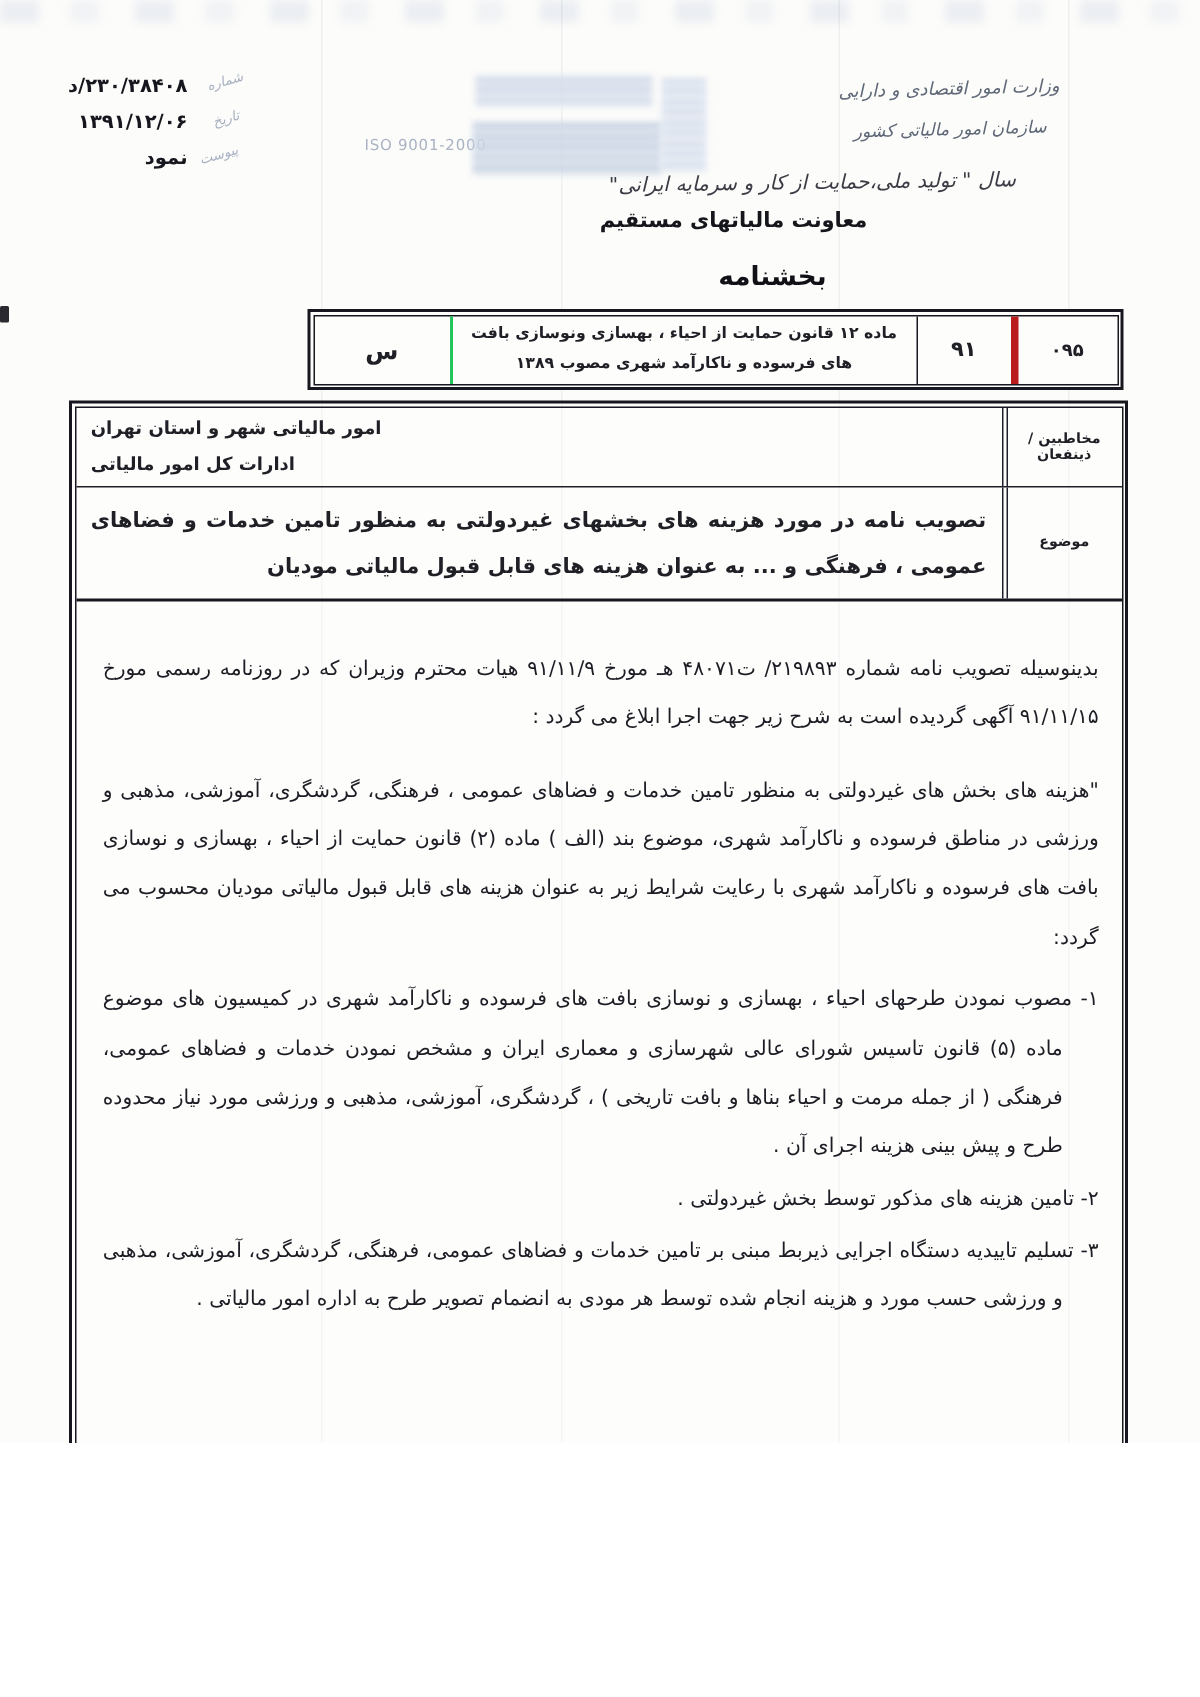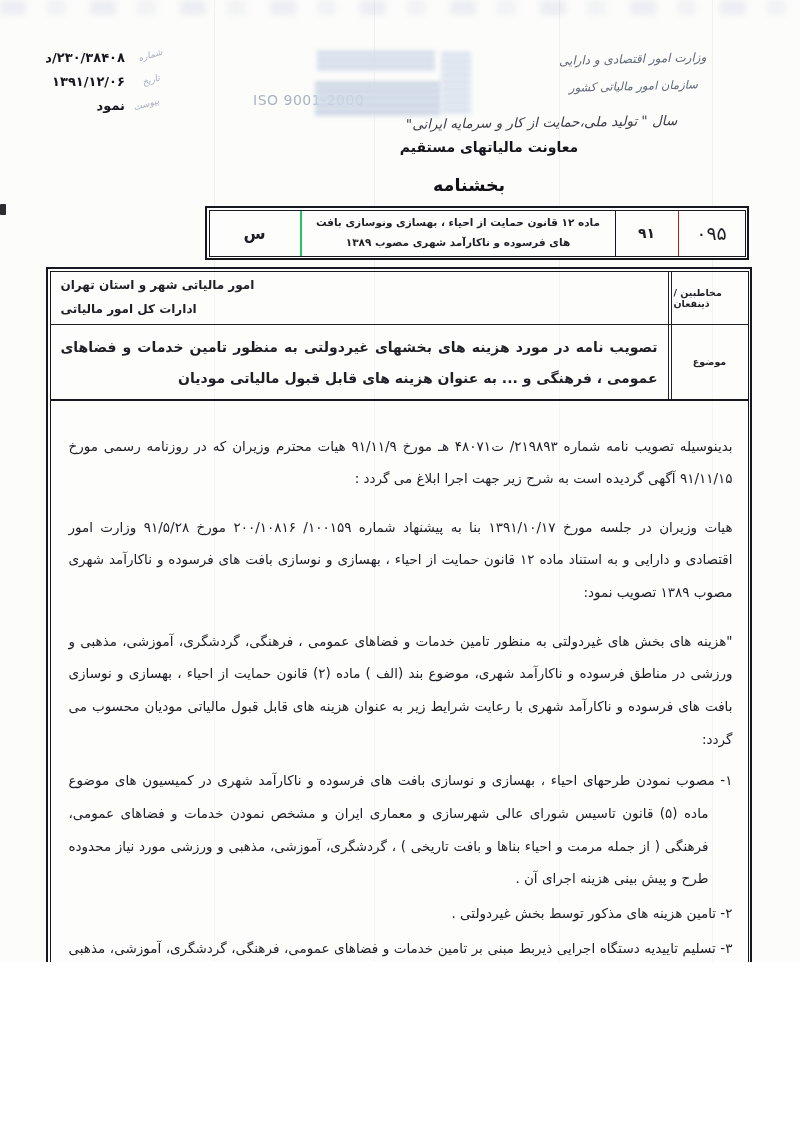--- a/index.html
+++ b/index.html
@@ -12,52 +12,52 @@
   .vline{position:absolute;top:0;bottom:0;width:1px;background:rgba(90,100,130,0.08);}
   .top-smudge{
     position:absolute;left:0;top:0;width:100%;height:15px;opacity:.5;
     background:repeating-linear-gradient(90deg,rgba(130,150,195,.28) 0 26px,transparent 26px 47px,rgba(130,150,195,.18) 47px 66px,transparent 66px 90px);
     filter:blur(3px);
   }
   .edge-speck{position:absolute;left:0;top:204px;width:6px;height:11px;background:#2a2a30;border-radius:1px;}
   
   .ref-values{position:absolute;left:0;top:46px;width:125px;direction:rtl;font-weight:bold;font-size:13px;line-height:24px;color:#16161e;}
   .ref-label{position:absolute;font-size:9px;font-style:italic;color:#9aa4b8;transform:rotate(-16deg);opacity:.85;direction:rtl;}
-  .iso-label{position:absolute;left:253px;top:92px;font-size:14px;letter-spacing:.5px;color:#a9b3c4;}
+  .iso-label{position:absolute;left:243px;top:92px;font-size:10px;letter-spacing:.5px;color:#a9b3c4;}
   
   .emblem{position:absolute;left:315px;top:50px;width:158px;height:70px;}
   .emblem .blob{position:absolute;filter:blur(2px);
     background-image:repeating-linear-gradient(0deg,rgba(255,255,255,.55) 0 3px,transparent 3px 7px);}
   .blob1{left:2px;top:0;width:118px;height:22px;background-color:#c7d2e5;opacity:.8;}
   .blob2{left:0;top:31px;width:126px;height:36px;background-color:#bfccdf;opacity:.85;}
   .blob3{left:126px;top:2px;width:30px;height:63px;background-color:#ccd6e8;opacity:.75;
     background-image:repeating-linear-gradient(90deg,rgba(255,255,255,.6) 0 3px,transparent 3px 6px);}
   
   .ministry{position:absolute;right:62px;top:52px;width:210px;text-align:center;direction:rtl;
     color:#5f6877;font-style:italic;font-size:12px;transform:rotate(-1.5deg);}
   .ministry .m2{margin-top:13px;font-size:11.5px;}
   .slogan{position:absolute;right:123px;top:114px;direction:rtl;font-style:italic;font-size:13.5px;color:#3c3c46;transform:rotate(-0.8deg);}
   .department{position:absolute;left:388px;top:139px;width:202px;text-align:center;direction:rtl;font-weight:bold;font-size:14px;color:#15151c;}
-  .doc-type{position:absolute;left:433px;top:175px;width:118px;text-align:left;direction:rtl;font-weight:bold;font-size:17.5px;color:#101016;}
+  .doc-type{position:absolute;left:433px;top:175px;width:118px;text-align:right;direction:rtl;font-weight:bold;font-size:17.5px;color:#101016;}
   
   .class-table{position:absolute;left:205px;top:206px;width:540px;height:50px;border:2.5px solid #17171f;background:#fdfdfc;}
   .class-inner{position:absolute;inset:1.5px;border:1px solid #17171f;display:flex;direction:rtl;}
   .class-inner>div{display:flex;align-items:center;justify-content:center;}
-  .cell-code{width:66px;border-left:1px solid #b91c1c;font-weight:normal;font-size:19px;}
+  .cell-code{width:66px;border-left:5px solid #b91c1c;font-weight:bold;font-size:12px;}
   .cell-year{width:62px;border-left:1px solid #17171f;font-weight:bold;font-size:14px;}
   .cell-subject{flex:1;border-left:2px solid #22c55e;font-weight:bold;font-size:10.5px;line-height:1.9;text-align:center;padding:0 12px;direction:rtl;}
   .cell-category{width:90px;font-weight:bold;font-size:16px;}
   
   .main-box{position:absolute;left:46px;top:267px;width:702px;height:756px;border:2.5px solid #17171f;background:rgba(255,255,255,.35);}
   .main-inner{position:absolute;inset:1.5px;border:1px solid #17171f;display:flex;flex-direction:column;}
   .info-row{display:flex;direction:rtl;}
   .row-audience{height:52px;border-bottom:1.5px solid #20202a;}
   .row-subject{min-height:64px;border-bottom:2.5px solid #17171f;}
   .label-cell{width:72px;border-left:4px double #20202a;display:flex;align-items:center;justify-content:center;
-    font-weight:bold;font-size:9.5px;text-align:left;padding:0 2px;}
+    font-weight:bold;font-size:9.5px;text-align:center;padding:0 2px;}
   .content-cell{flex:1;display:flex;flex-direction:column;justify-content:center;
     padding:4px 10px;font-weight:bold;font-size:12px;line-height:1.95;direction:rtl;align-items:flex-end;}
   .subject-text{font-weight:bold;font-size:14px;line-height:2.25;text-align:justify;padding:7px 10px 4px;direction:rtl;}
   
   .body-area{flex:1;padding:13px 15px 6px 18px;direction:rtl;font-size:13.5px;line-height:2.42;text-align:justify;color:#1c1c24;}
   .body-area p{margin:16px 0 9px 0;}
   .item{padding-right:24px;text-indent:-24px;margin:0 0 2px 0;}
   
   .footer-website{position:absolute;left:125px;top:1050px;font-size:14.5px;letter-spacing:.5px;color:#a0a9b3;}
   .footer-address{position:absolute;right:81px;top:1056px;direction:rtl;font-size:10.5px;color:#8690ae;}
@@ -116,21 +116,20 @@
           <div>امور مالیاتی شهر و استان تهران</div>
           <div>ادارات کل امور مالیاتی</div>
         </div>
       </div>
       <div class="info-row row-subject">
         <div class="label-cell">موضوع</div>
         <div class="content-cell subject-text">تصویب نامه در مورد هزینه های بخشهای غیردولتی به منظور تامین خدمات و فضاهای عمومی ، فرهنگی و ... به عنوان هزینه های قابل قبول مالیاتی مودیان</div>
       </div>
       <div class="body-area">
         <p>بدینوسیله تصویب نامه شماره ۲۱۹۸۹۳/ ت۴۸۰۷۱ هـ مورخ ۹۱/۱۱/۹ هیات محترم وزیران که در روزنامه رسمی مورخ ۹۱/۱۱/۱۵ آگهی گردیده است به شرح زیر جهت اجرا ابلاغ می گردد :</p>
-        <p>هیات وزیران در جلسه مورخ ۱۳۹۱/۱۰/۱۷ بنا به پیشنهاد شماره ۱۰۰۱۵۹/ ۲۰۰/۱۰۸۱۶ مورخ ۹۱/۵/۲۸ وزارت امور اقتصادی و دارایی و به استناد ماده ۱۲ قانون حمایت از احیاء ، بهسازی و نوسازی بافت های فرسوده و ناکارآمد شهری مصوب ۱۳۸۹ تصویب نمود:</p>
         <p>"هزینه های بخش های غیردولتی به منظور تامین خدمات و فضاهای عمومی ، فرهنگی، گردشگری، آموزشی، مذهبی و ورزشی در مناطق فرسوده و ناکارآمد شهری، موضوع بند (الف ) ماده (۲) قانون حمایت از احیاء ، بهسازی و نوسازی بافت های فرسوده و ناکارآمد شهری با رعایت شرایط زیر به عنوان هزینه های قابل قبول مالیاتی مودیان محسوب می گردد:</p>
         <div class="item">۱- مصوب نمودن طرحهای احیاء ، بهسازی و نوسازی بافت های فرسوده و ناکارآمد شهری در کمیسیون های موضوع ماده (۵) قانون تاسیس شورای عالی شهرسازی و معماری ایران و مشخص نمودن خدمات و فضاهای عمومی، فرهنگی ( از جمله مرمت و احیاء بناها و بافت تاریخی ) ، گردشگری، آموزشی، مذهبی و ورزشی مورد نیاز محدوده طرح و پیش بینی هزینه اجرای آن .</div>
         <div class="item">۲- تامین هزینه های مذکور توسط بخش غیردولتی .</div>
         <div class="item">۳- تسلیم تاییدیه دستگاه اجرایی ذیربط مبنی بر تامین خدمات و فضاهای عمومی، فرهنگی، گردشگری، آموزشی، مذهبی و ورزشی حسب مورد و هزینه انجام شده توسط هر مودی به انضمام تصویر طرح به اداره امور مالیاتی .</div>
       </div>
     </div>
   </div>
 
   <div class="footer-sep"></div>
   <div class="footer-website">www.intamedia.ir</div>

